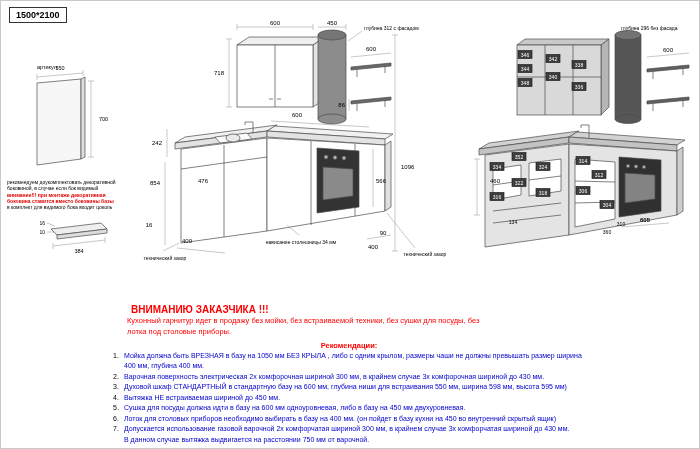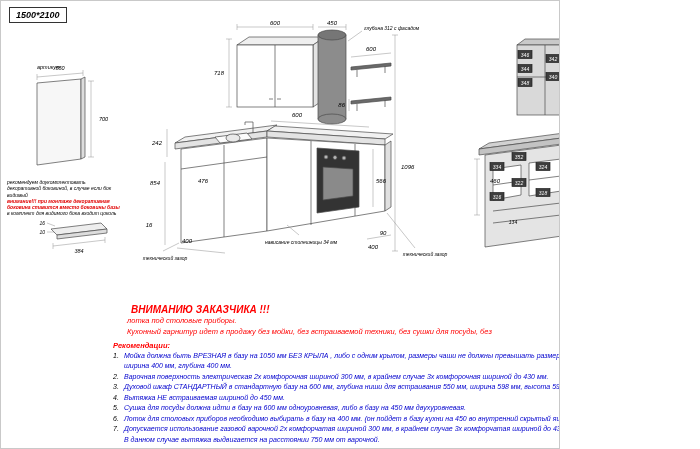--- a/index.html
+++ b/index.html
@@ -1,32 +1,32 @@
 <!DOCTYPE html>
 <html><head>
 <meta charset="utf-8">
 <style>
   html,body{margin:0;padding:0;background:#fff;}
-  .page{position:relative;width:560px;height:449px;background:#fff;border:1px solid #c9c9c9;
-        box-sizing:border-box;font-family:"Liberation Sans",sans-serif;overflow:hidden;font-style:italic;}
+  .page{position:relative;width:700px;height:449px;background:#fff;border:1px solid #c9c9c9;
+        box-sizing:border-box;font-family:"Liberation Sans",sans-serif;overflow:hidden;}
   .size-box{position:absolute;left:8px;top:6px;border:1px solid #333;padding:2px 6px;
             font-size:9px;font-weight:bold;color:#000;background:#fff;}
   svg.draw{position:absolute;}
   .draw :is(polygon,rect,line,ellipse,circle,polyline){stroke:#4a4a4a;stroke-width:0.7;}
   .draw .dims :is(line,polyline){stroke:#909090;stroke-width:0.5;fill:none;}
   .draw text{font-family:"Liberation Sans",sans-serif;fill:#000;stroke:none;}
   .draw .chip rect{fill:#3d3d3d;stroke:#222;}
   .draw .chip text{fill:#ffffff;font-size:5px;}
   .t6{font-size:6px;} .t55{font-size:5.5px;} .t5{font-size:5px;} .b{font-weight:bold;}
   .left-notes{position:absolute;left:6px;top:178px;width:114px;font-size:5px;line-height:1.25;color:#000;}
   .note-red{color:#e00000;font-weight:bold;}
   .notice-block{position:absolute;left:112px;top:303px;width:472px;}
   .notice-title{color:#ff0000;font-weight:bold;font-size:10px;margin-left:18px;margin-bottom:1px;}
   .notice-line{color:#ff0000;font-size:7.5px;line-height:1.45;margin-left:14px;}
-  .recs-title{color:#ff0000;font-weight:bold;font-size:7.5px;margin-top:3px;margin-bottom:1px;}
+  .recs-title{color:#ff0000;font-weight:bold;font-size:7.5px;margin-top:3px;margin-bottom:1px;text-align:center;}
   .rec-row{display:flex;color:#0000cd;font-size:7px;line-height:1.5;}
   .rec-num{width:11px;flex:none;color:#000;}
   .rec-text{flex:1;}
 </style>
 </head>
 <body>
 
 <div class="page">
 
   <div class="size-box">1500*2100</div>
@@ -310,22 +310,22 @@
 
     <text x="26" y="164" class="t6" text-anchor="middle">460</text>
     <text x="176" y="203" class="t6 b" text-anchor="middle">605</text>
     <text x="152" y="207" class="t5" text-anchor="middle">310</text>
     <text x="138" y="215" class="t5" text-anchor="middle">360</text>
     <text x="44" y="205" class="t5" text-anchor="middle">134</text>
   </svg>
 
   <div class="notice-block">
     <div class="notice-title">ВНИМАНИЮ ЗАКАЗЧИКА !!!</div>
+    <div class="notice-line">Кухонный гарнитур идет в продажу без мойки, без встраиваемой техники, без сушки для посуды, без</div>
     <div class="notice-line">лотка под столовые приборы.</div>
-    <div class="notice-line">Кухонный гарнитур идет в продажу без мойки, без встраиваемой техники, без сушки для посуды, без</div>
     <div class="recs-title">Рекомендации:</div>
 
     <div class="rec-row">
       <span class="rec-num">1.</span>
       <span class="rec-text">Мойка должна быть ВРЕЗНАЯ в базу на 1050 мм БЕЗ КРЫЛА , либо с одним крылом, размеры чаши не должны превышать размер ширина 400 мм, глубина 400 мм.</span>
     </div>
     <div class="rec-row">
       <span class="rec-num">2.</span>
       <span class="rec-text">Варочная поверхность электрическая 2х комфорочная шириной 300 мм, в крайнем случае 3х комфорочная шириной до 430 мм.</span>
     </div>

